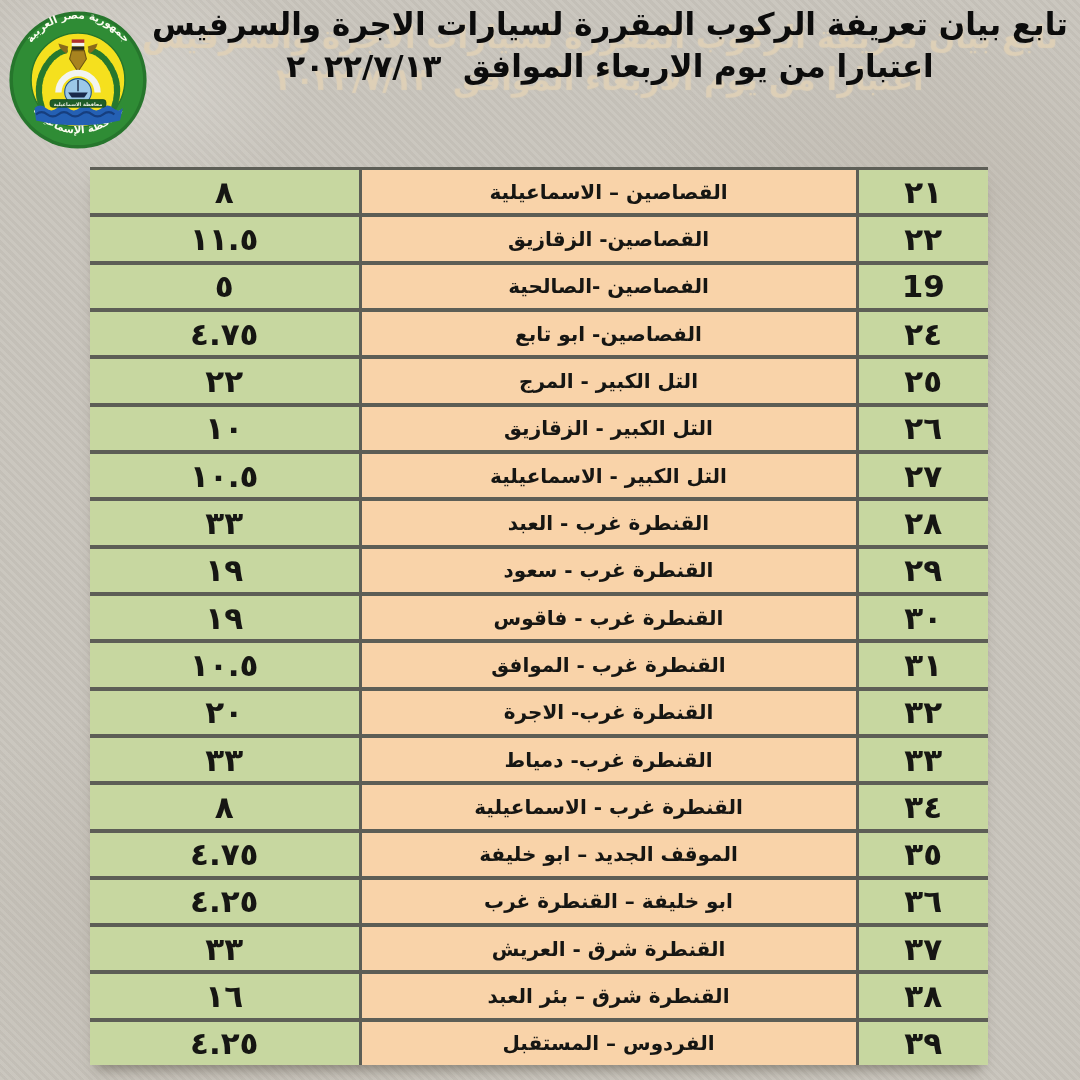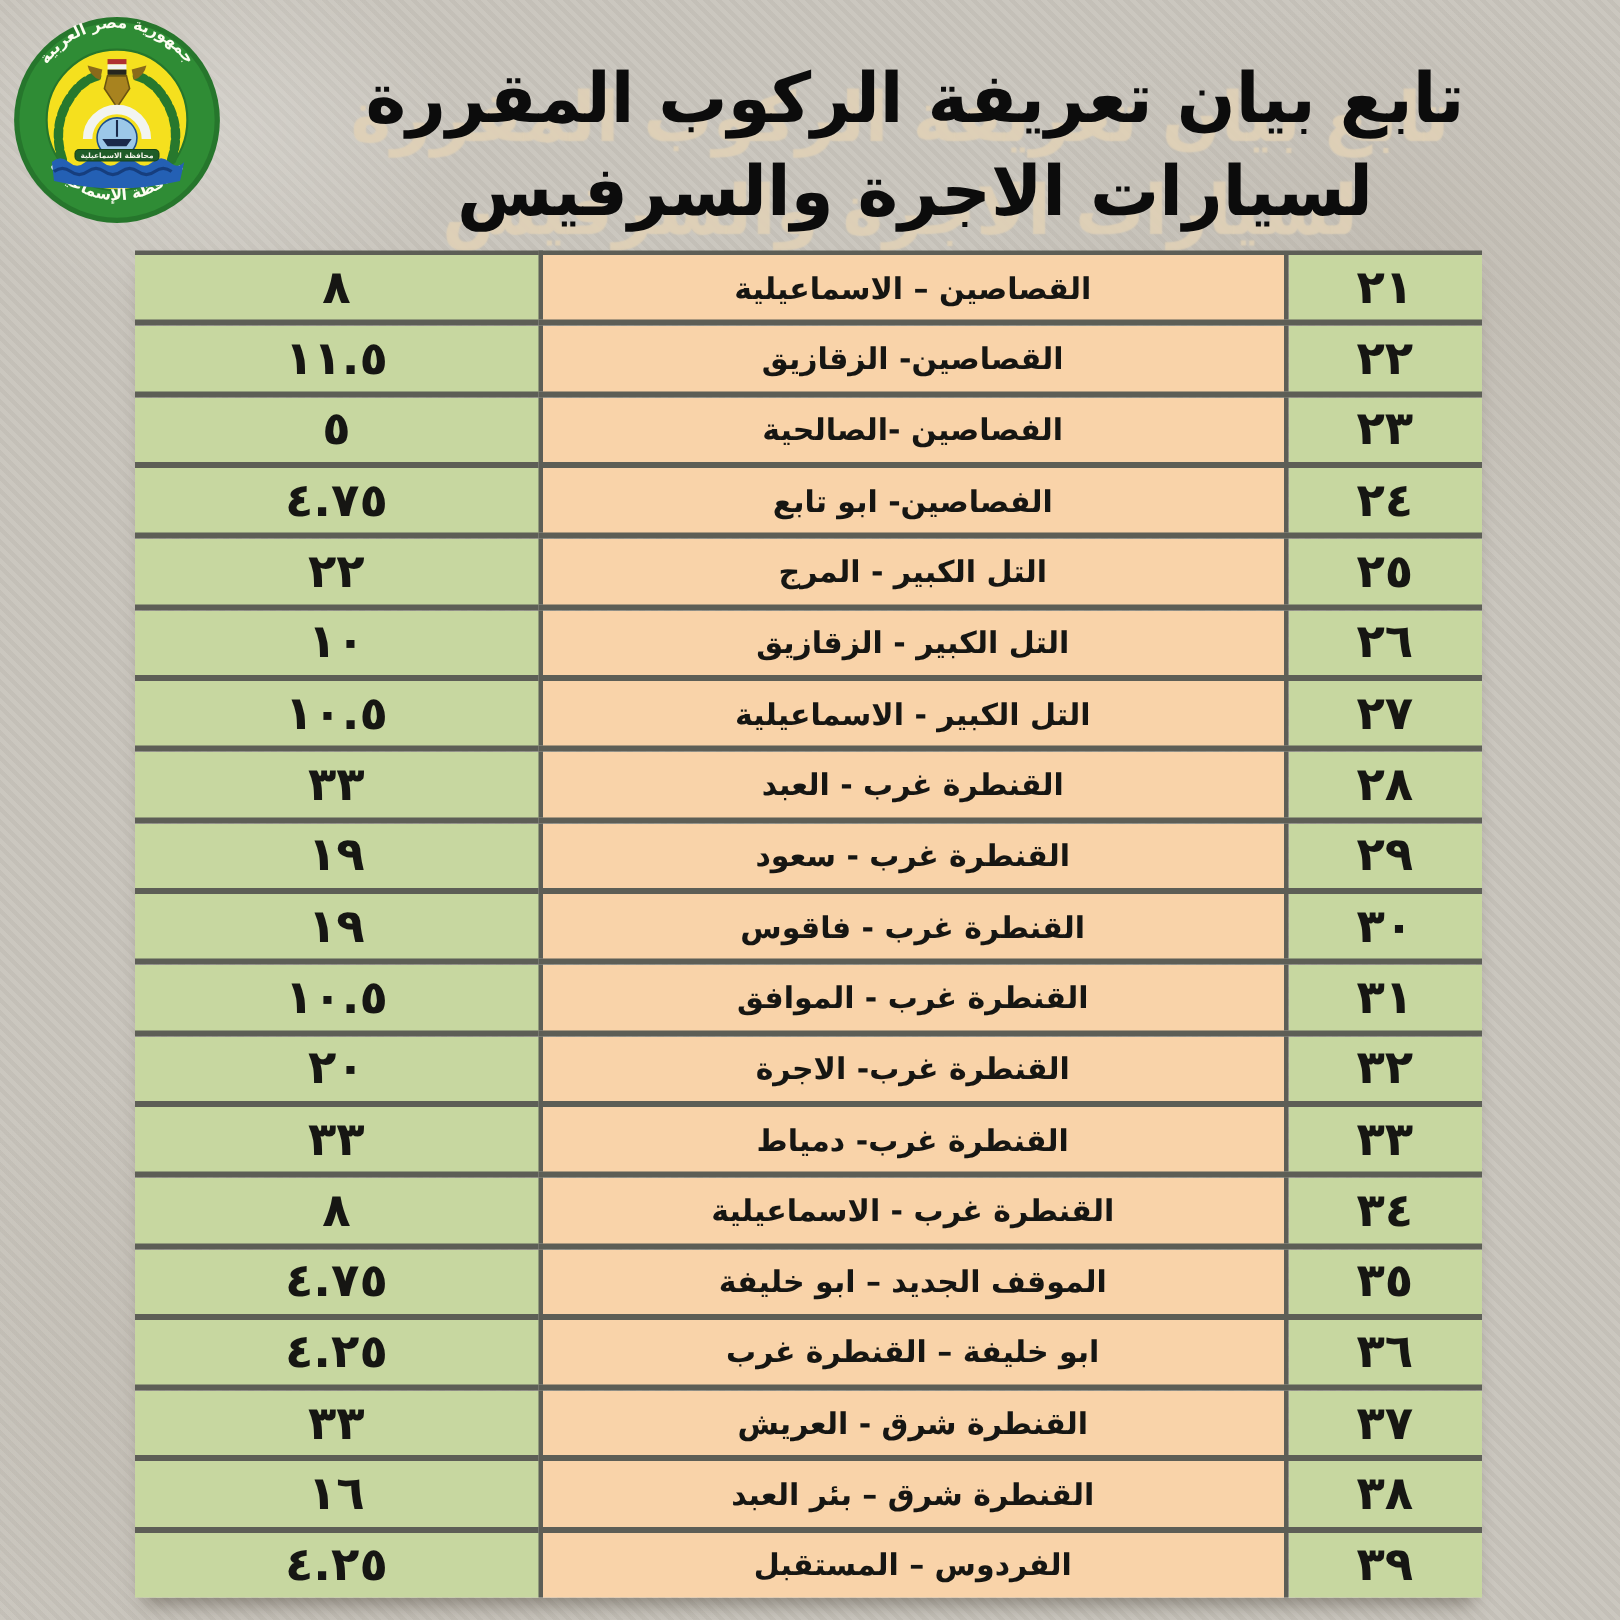--- a/index.html
+++ b/index.html
@@ -12,23 +12,23 @@
     background-image:
       radial-gradient(300px 200px at 12% 8%, rgba(255,255,255,0.22), transparent 60%),
       radial-gradient(420px 300px at 85% 18%, rgba(178,170,158,0.32), transparent 65%),
       radial-gradient(360px 260px at 70% 72%, rgba(255,255,255,0.16), transparent 60%),
       radial-gradient(520px 360px at 22% 85%, rgba(172,165,153,0.28), transparent 65%),
       repeating-linear-gradient(45deg, rgba(255,255,255,0.05) 0 3px, rgba(118,112,102,0.05) 3px 6px);
   }
   
   .logo{position:absolute;top:10px;left:8px;width:140px;height:140px;}
   .title{
-    position:absolute;top:35px;left:150px;right:10px;
+    position:absolute;top:4px;left:150px;right:10px;
     text-align:center;color:#0c0c0c;font-weight:bold;
-    font-size:46px;line-height:1.34;
+    font-size:31px;line-height:1.34;
     text-shadow:-10px 13px 1px rgba(224,208,182,0.92);
   }
   
   .table-wrap{
     position:absolute;top:167px;left:90px;width:898px;height:898px;
     box-shadow:0 10px 12px -6px rgba(70,62,50,0.5);
   }
   table.fares{
     width:100%;height:100%;border-collapse:collapse;table-layout:fixed;
     direction:rtl;
@@ -87,20 +87,21 @@
       <path d="M 40,149 Q 48,143 56,149 T 72,149 T 88,149 T 104,149 T 120,149 T 136,149 T 152,149" fill="none" stroke="#163e7e" stroke-width="3"></path>
     </g>
     <g>
       <rect x="60" y="128" width="80" height="11" rx="4" fill="#1f5c28" stroke="#144018" stroke-width="1"></rect>
       <text x="100" y="136.5" font-size="7" font-weight="bold" fill="#f4f4ea" text-anchor="middle">محافظة الاسماعيلية</text>
     </g>
   </svg>
 
   <div class="title">
     <div>تابع بيان تعريفة الركوب المقررة لسيارات الاجرة والسرفيس</div>
+    <div>اعتبارا من يوم الاربعاء الموافق &nbsp;٢٠٢٢/٧/١٣</div>
   </div>
 
   <div class="table-wrap">
     <table class="fares">
       <colgroup>
         <col style="width:131px">
           <col style="width:497px">
           <col style="width:270px">
       </colgroup>
       <tbody>
@@ -110,21 +111,21 @@
       <td class="fare">٨</td>
     </tr>
 
     <tr>
       <td class="num">٢٢</td>
       <td class="route">القصاصين- الزقازيق</td>
       <td class="fare">١١.٥</td>
     </tr>
 
     <tr>
-      <td class="num">٢٣</td>
+      <td class="num">19</td>
       <td class="route">الفصاصين -الصالحية</td>
       <td class="fare">٥</td>
     </tr>
 
     <tr>
       <td class="num">٢٤</td>
       <td class="route">الفصاصين- ابو تابع</td>
       <td class="fare">٤.٧٥</td>
     </tr>
 

